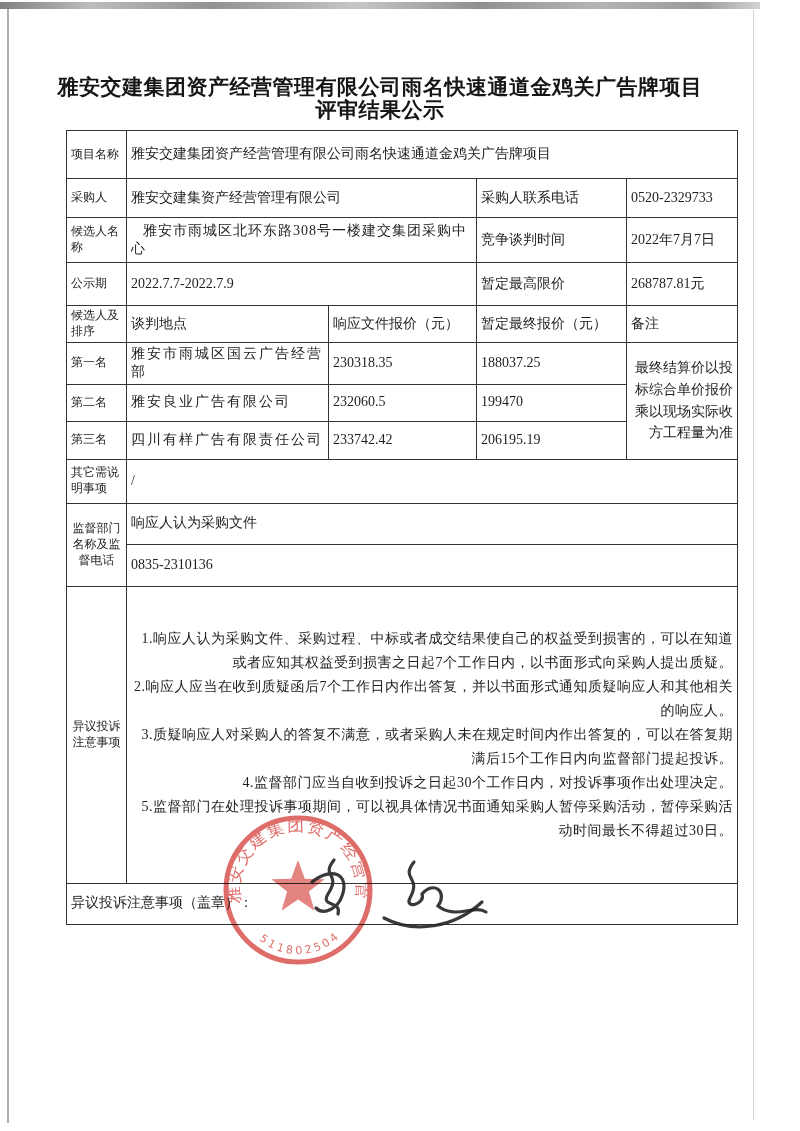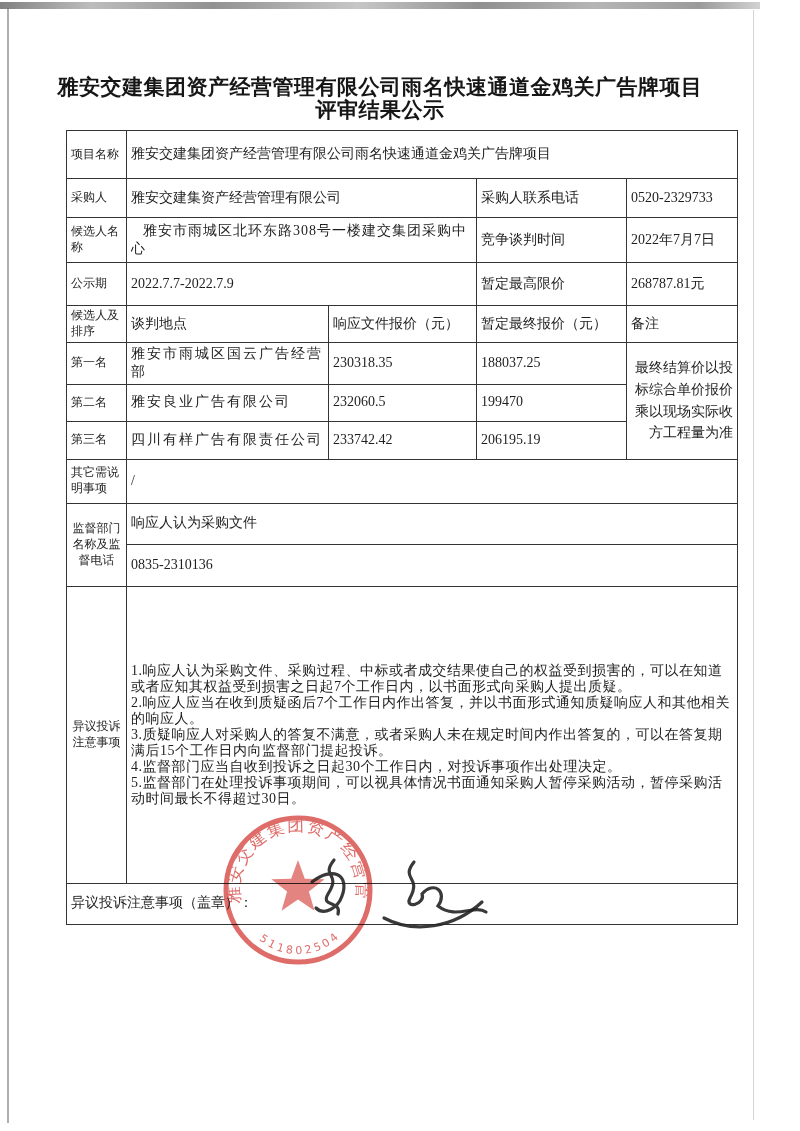--- a/index.html
+++ b/index.html
@@ -20,21 +20,21 @@
     font-size:14px;line-height:1.32;color:#1e1e1e;}
   table.doc td{border:1.5px solid #343434;padding:2px 4px;vertical-align:middle;overflow:hidden;}
   td.lab{font-size:12px;padding:1px 2px;text-align:left;}
   td.labc{text-align:center;}
   .c{}
   .l{text-align:left;}
   td.val-name{letter-spacing:2px;}
   td.venue{letter-spacing:1px;text-indent:12px;}
   td.remark{padding:0 10px;text-align:right;line-height:1.55;}
   td.objtxt{padding:0 6px;}
-  .obj-item{letter-spacing:.5px;line-height:16px;}
+  .obj-item{letter-spacing:.5px;line-height:24px;text-align:right;}
   td.sigrow{padding-left:22px;}
   tr.r1{height:48px}tr.r2{height:39px}tr.r3{height:45px}tr.r4{height:43px}
   tr.r5{height:33px}tr.r6{height:40px}tr.r7{height:37px}tr.r8{height:38px}
   tr.r9{height:44px}tr.r10{height:41px}tr.r11{height:42px}tr.r12{height:297px}tr.r13{height:41px}
 
   .seal{position:absolute;left:214px;top:806px;width:168px;height:168px;mix-blend-mode:multiply;opacity:.85;}
   .seal text{font-family:"DejaVu Sans","Liberation Sans",sans-serif;fill:#d9534f;}
   .seal .ring{stroke:#d9534f;stroke-width:5;fill:none;}
   .seal .star{fill:#d9534f;opacity:.85;}
   .sign{position:absolute;left:296px;top:846px;width:200px;height:96px;}

